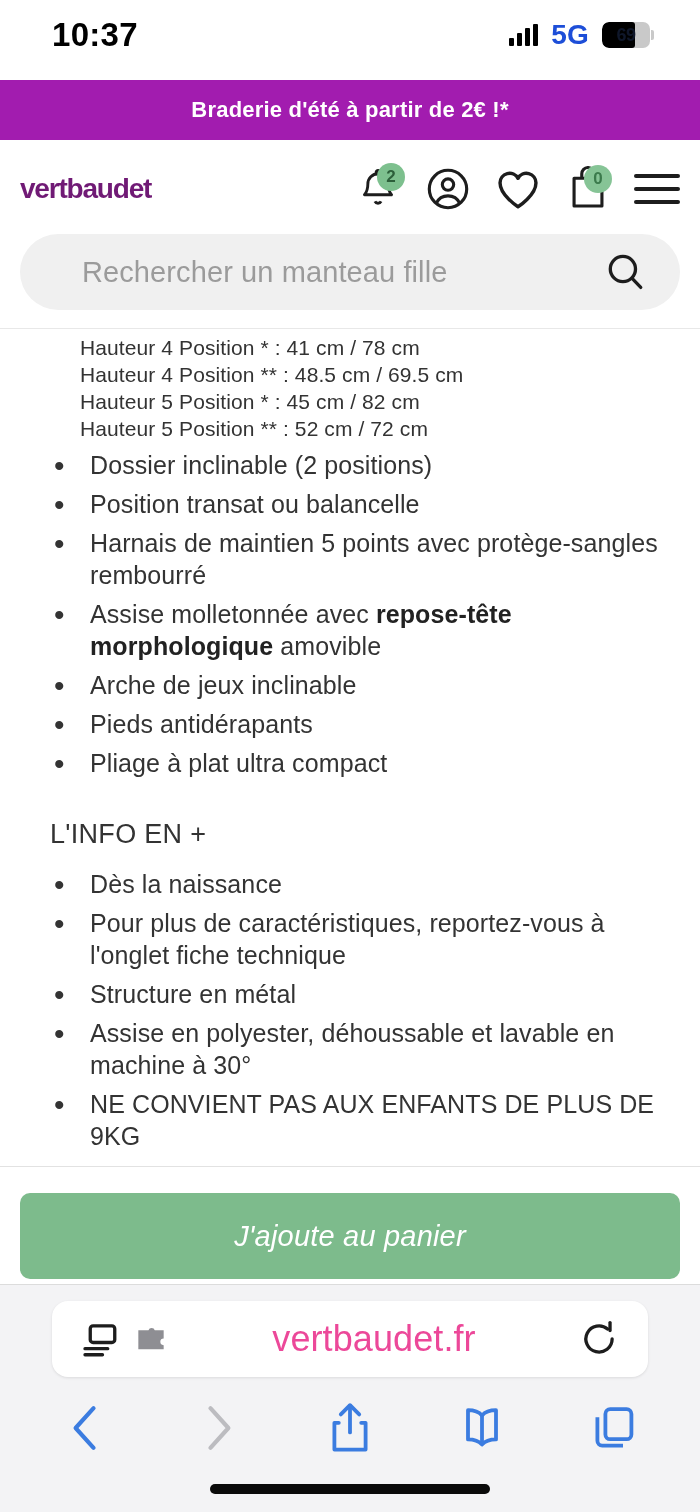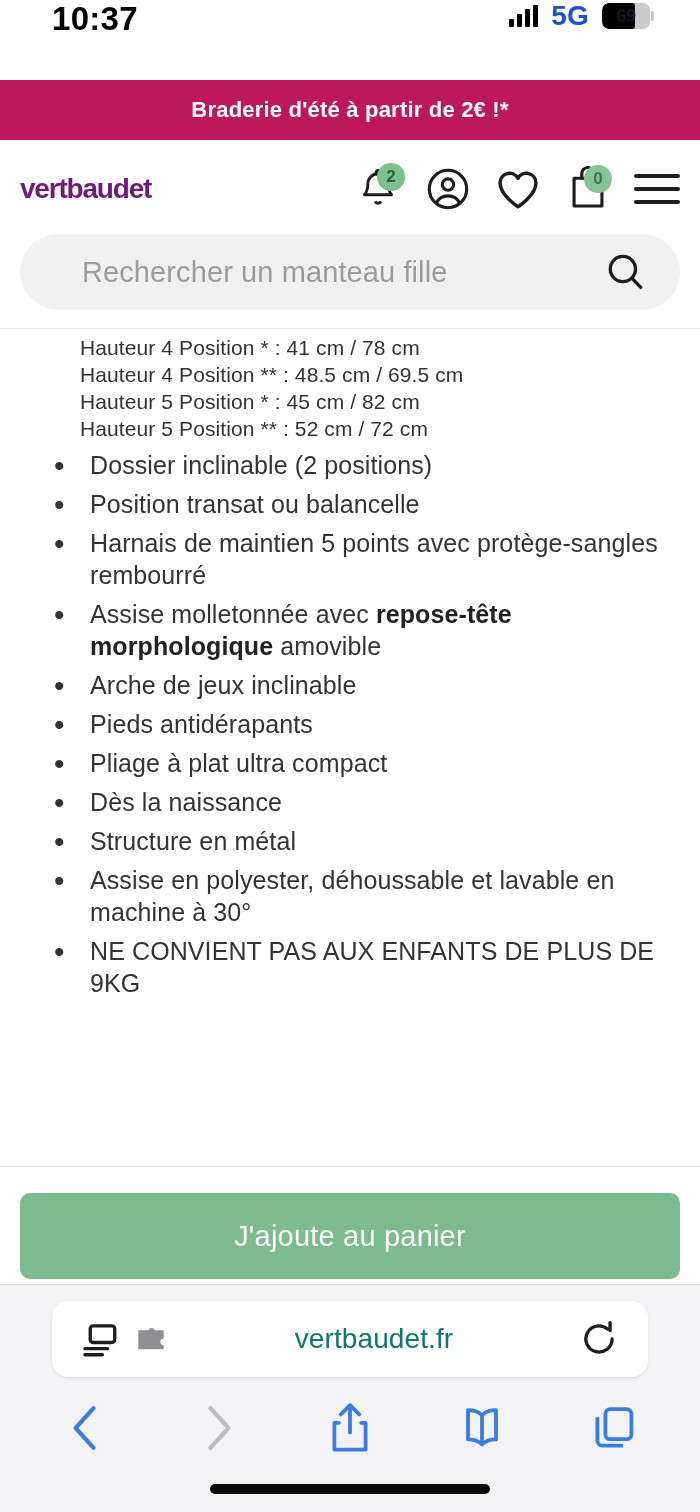--- a/index.html
+++ b/index.html
@@ -7,21 +7,21 @@
     width:700px; height:1512px;
     font-family:"Liberation Sans", sans-serif;
     background:#ffffff;
     overflow:hidden;
   }
   body { position:relative; }
 
   
   .status-bar{
     height:80px; width:100%;
-    display:flex; align-items:flex-start; justify-content:space-between;
+    display:flex; align-items:center; justify-content:space-between;
     padding:0 46px 10px 52px;
     background:#ffffff;
   }
   .status-time{ font-size:33px; font-weight:bold; color:#000; letter-spacing:0.3px; }
   .status-right{ display:flex; align-items:center; gap:13px; }
   .signal-bars{ display:flex; align-items:flex-end; gap:3px; height:22px; }
   .signal-bars i{ display:block; width:5px; background:#000; border-radius:1px; }
   .signal-bars i:nth-child(1){ height:8px; }
   .signal-bars i:nth-child(2){ height:13px; }
   .signal-bars i:nth-child(3){ height:18px; }
@@ -41,21 +41,21 @@
     display:flex; align-items:center; justify-content:center;
     font-size:18px; font-weight:bold; color:#0f172a; letter-spacing:-0.5px;
   }
   .battery-tip{
     width:3px; height:10px; background:#c9c9c9; border-radius:0 2px 2px 0; margin-left:1px;
   }
 
   
   .promo-banner{
     height:60px; width:100%;
-    background:#be185d;
+    background:#a21caf;
     display:flex; align-items:center; justify-content:center;
     color:#ffffff; font-size:22px; font-weight:bold; letter-spacing:0.2px;
   }
 
   
   .site-header{
     background:#ffffff;
     padding:12px 20px 0 20px;
   }
   .header-row{
@@ -125,37 +125,38 @@
     background:#ffffff;
     border-top:1px solid #e2e2e2;
     padding:26px 20px 22px 20px;
   }
   .cta-button{
     width:100%; height:86px; border:none;
     background:#7dbb8c; border-radius:10px;
     color:#ffffff; font-size:29px; font-weight:500;
     display:flex; align-items:center; justify-content:center;
     letter-spacing:0.2px;
+    font-style:italic;
   }
 
   
   .browser-chrome{
     position:absolute; left:0; right:0; top:1284px; bottom:0;
     background:#f3f3f5;
     border-top:1px solid #dcdcdc;
   }
   .url-bar{
     margin:16px 52px 0 52px; height:76px;
     background:#ffffff; border-radius:16px;
     display:flex; align-items:center; justify-content:space-between;
     padding:0 28px 0 26px;
     box-shadow:0 1px 3px rgba(0,0,0,0.10);
   }
   .url-left{ display:flex; align-items:center; gap:12px; }
-  .url-text{ font-size:28px; color:#0f766e; letter-spacing:0.1px; }
+  .url-text{ font-size:36px; color:#ec4899; letter-spacing:0.1px; }
   .toolbar{
     display:flex; align-items:center; justify-content:space-between;
     padding:22px 52px 0 52px;
   }
   .toolbar .tb-item{ width:68px; height:58px; display:flex; align-items:center; justify-content:center; }
   .home-indicator{
     position:absolute; bottom:18px; left:50%; transform:translateX(-50%);
     width:280px; height:10px; background:#0a0a0a; border-radius:5px;
   }
 </style>
@@ -252,23 +253,25 @@
   <ul class="feat-list">
     <li>Dossier inclinable (2 positions)</li>
     <li>Position transat ou balancelle</li>
     <li>Harnais de maintien 5 points avec protège-sangles rembourré</li>
     <li><span>Assise molletonnée avec </span><b>repose-tête morphologique</b><span> amovible</span></li>
     <li>Arche de jeux inclinable</li>
     <li>Pieds antidérapants</li>
     <li>Pliage à plat ultra compact</li>
   </ul>
 
+  <div class="section-title">L'INFO EN +</div>
 
   <ul class="feat-list">
     <li>Dès la naissance</li>
+    <li>Pour plus de caractéristiques, reportez-vous à l'onglet fiche technique</li>
     <li>Structure en métal</li>
     <li>Assise en polyester, déhoussable et lavable en machine à 30°</li>
     <li>NE CONVIENT PAS AUX ENFANTS DE PLUS DE 9KG</li>
   </ul>
 </div>
 
 <div class="cta-wrap">
   <button class="cta-button">J'ajoute au panier</button>
 </div>
 

